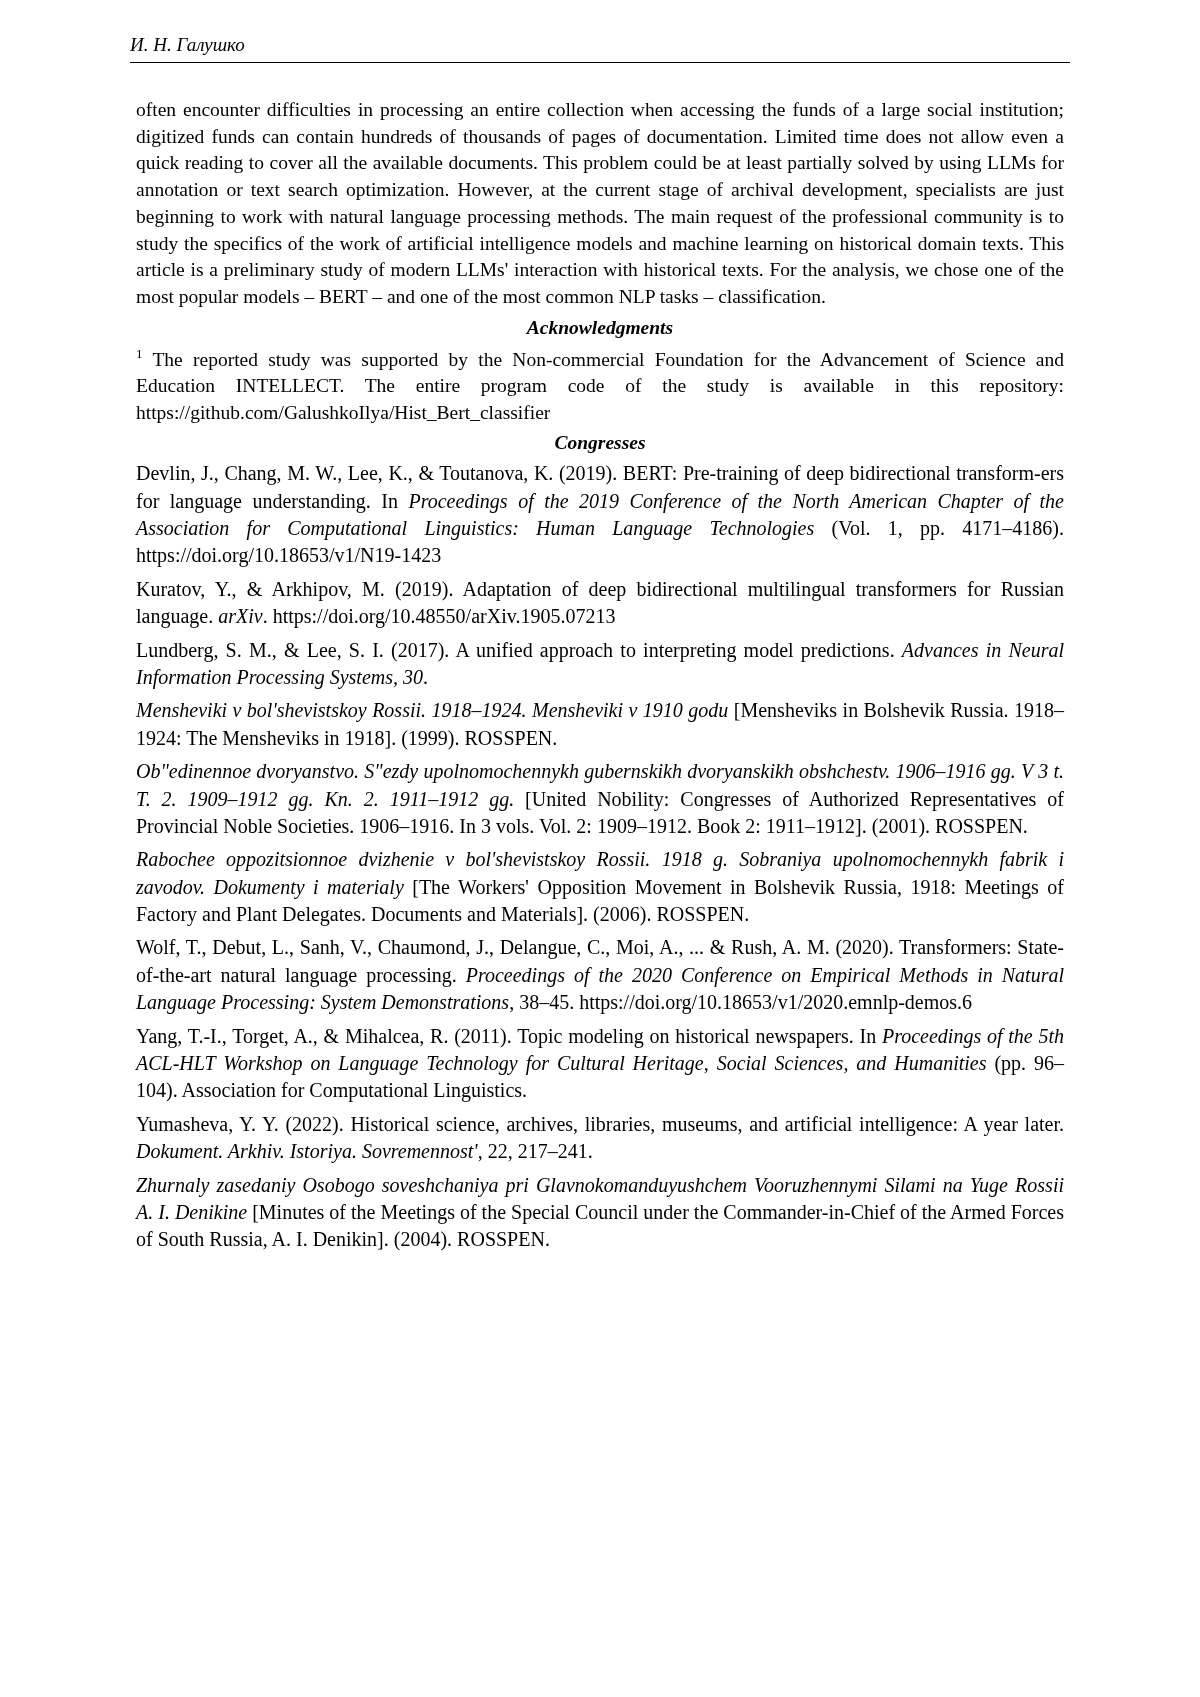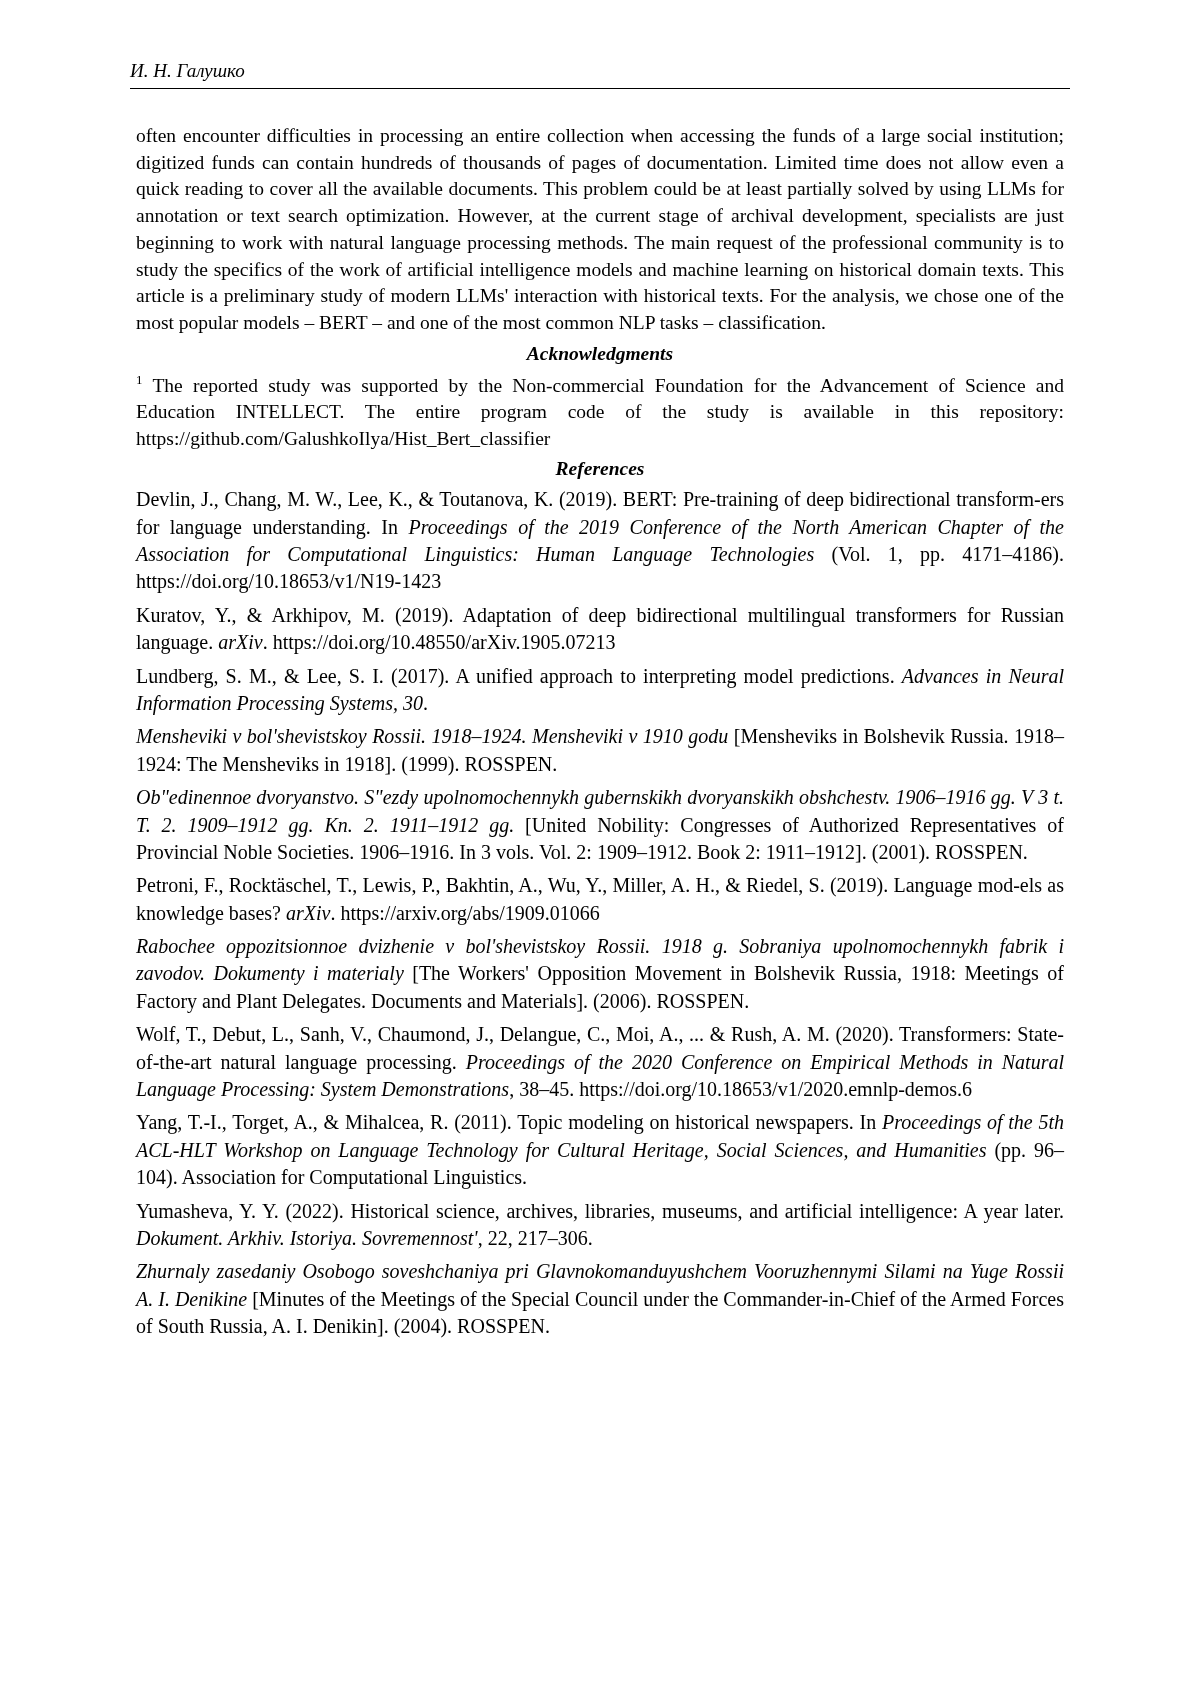--- a/index.html
+++ b/index.html
@@ -11,21 +11,21 @@
     width: 1200px;
     height: 1697px;
     font-family: "Liberation Serif", serif;
     color: #000000;
   }
   .page {
     position: relative;
     width: 1200px;
     height: 1697px;
     box-sizing: border-box;
-    padding: 60px 130px 0 130px;
+    padding: 34px 130px 0 130px;
   }
   .running-head {
     font-size: 19px;
     font-style: italic;
     padding-bottom: 6px;
   }
   .head-rule {
     border-bottom: 1.6px solid #000;
     margin-bottom: 34px;
   }
@@ -75,30 +75,29 @@
   <div class="running-head">И. Н. Галушко</div>
   <div class="head-rule"></div>
 
   <p class="body-text">often encounter difficulties in processing an entire collection when accessing the funds of a large social institution; digitized funds can contain hundreds of thousands of pages of documentation. Limited time does not allow even a quick reading to cover all the available documents. This problem could be at least partially solved by using LLMs for annotation or text search optimization. However, at the current stage of archival development, specialists are just beginning to work with natural language processing methods. The main request of the professional community is to study the specifics of the work of artificial intelligence models and machine learning on historical domain texts. This article is a preliminary study of modern LLMs' interaction with historical texts. For the analysis, we chose one of the most popular models – BERT – and one of the most common NLP tasks – classification.</p>
 
 
   <div class="center">Acknowledgments</div>
 
   <p class="body-text"><span class="footnote-mark">1</span><span> The reported study was supported by the Non-commercial Foundation for the Advancement of Science and Education INTELLECT. The entire program code of the study is available in this repository: https://github.com/GalushkoIlya/Hist_Bert_classifier</span></p>
 
-  <div class="center">References</div>
+  <div class="center">Congresses</div>
 
   <div id="reference-list">
       <p class="ref"><span>Devlin, J., Chang, M. W., Lee, K., &amp; Toutanova, K. (2019). BERT: Pre-training of deep bidirectional transform-ers for language understanding. In </span><span class="italic">Proceedings of the 2019 Conference of the North American Chapter of the Association for Computational Linguistics: Human Language Technologies</span><span> (Vol. 1, pp. 4171–4186). https://doi.org/10.18653/v1/N19-1423</span></p>
       <p class="ref"><span>Kuratov, Y., &amp; Arkhipov, M. (2019). Adaptation of deep bidirectional multilingual transformers for Russian language. </span><span class="italic">arXiv</span><span>. https://doi.org/10.48550/arXiv.1905.07213</span></p>
       <p class="ref"><span>Lundberg, S. M., &amp; Lee, S. I. (2017). A unified approach to interpreting model predictions. </span><span class="italic">Advances in Neural Information Processing Systems, 30</span><span>.</span></p>
       <p class="ref"><span class="italic">Mensheviki v bol'shevistskoy Rossii. 1918–1924. Mensheviki v 1910 godu</span><span> [Mensheviks in Bolshevik Russia. 1918–1924: The Mensheviks in 1918]. (1999). ROSSPEN.</span></p>
       <p class="ref"><span class="italic">Ob"edinennoe dvoryanstvo. S"ezdy upolnomochennykh gubernskikh dvoryanskikh obshchestv. 1906–1916 gg. V 3 t. T. 2. 1909–1912 gg. Kn. 2. 1911–1912 gg.</span><span> [United Nobility: Congresses of Authorized Representatives of Provincial Noble Societies. 1906–1916. In 3 vols. Vol. 2: 1909–1912. Book 2: 1911–1912]. (2001). ROSSPEN.</span></p>
-      <p class="ref"><span>Petroni, F., Rocktäschel, T., Lewis, P., Bakhtin, A., Wu, Y., Miller, A. H., &amp; Riedel, S. (2019). Language mod-els as knowledge bases? </span><span class="italic">arXiv</span><span>. https://arxiv.org/abs/1909.01066</span></p>
       <p class="ref"><span class="italic">Rabochee oppozitsionnoe dvizhenie v bol'shevistskoy Rossii. 1918 g. Sobraniya upolnomochennykh fabrik i zavodov. Dokumenty i materialy</span><span> [The Workers' Opposition Movement in Bolshevik Russia, 1918: Meetings of Factory and Plant Delegates. Documents and Materials]. (2006). ROSSPEN.</span></p>
       <p class="ref"><span>Wolf, T., Debut, L., Sanh, V., Chaumond, J., Delangue, C., Moi, A., ... &amp; Rush, A. M. (2020). Transformers: State-of-the-art natural language processing. </span><span class="italic">Proceedings of the 2020 Conference on Empirical Methods in Natural Language Processing: System Demonstrations</span><span>, 38–45. https://doi.org/10.18653/v1/2020.emnlp-demos.6</span></p>
       <p class="ref"><span>Yang, T.-I., Torget, A., &amp; Mihalcea, R. (2011). Topic modeling on historical newspapers. In </span><span class="italic">Proceedings of the 5th ACL-HLT Workshop on Language Technology for Cultural Heritage, Social Sciences, and Humanities</span><span> (pp. 96–104). Association for Computational Linguistics.</span></p>
-      <p class="ref"><span>Yumasheva, Y. Y. (2022). Historical science, archives, libraries, museums, and artificial intelligence: A year later. </span><span class="italic">Dokument. Arkhiv. Istoriya. Sovremennost'</span><span>, 22, 217–306.</span></p>
+      <p class="ref"><span>Yumasheva, Y. Y. (2022). Historical science, archives, libraries, museums, and artificial intelligence: A year later. </span><span class="italic">Dokument. Arkhiv. Istoriya. Sovremennost'</span><span>, 22, 217–241.</span></p>
       <p class="ref"><span class="italic">Zhurnaly zasedaniy Osobogo soveshchaniya pri Glavnokomanduyushchem Vooruzhennymi Silami na Yuge Rossii A. I. Denikine</span><span> [Minutes of the Meetings of the Special Council under the Commander-in-Chief of the Armed Forces of South Russia, A. I. Denikin]. (2004). ROSSPEN.</span></p>
     </div>
 
 
 </div>
 
 </body></html>

